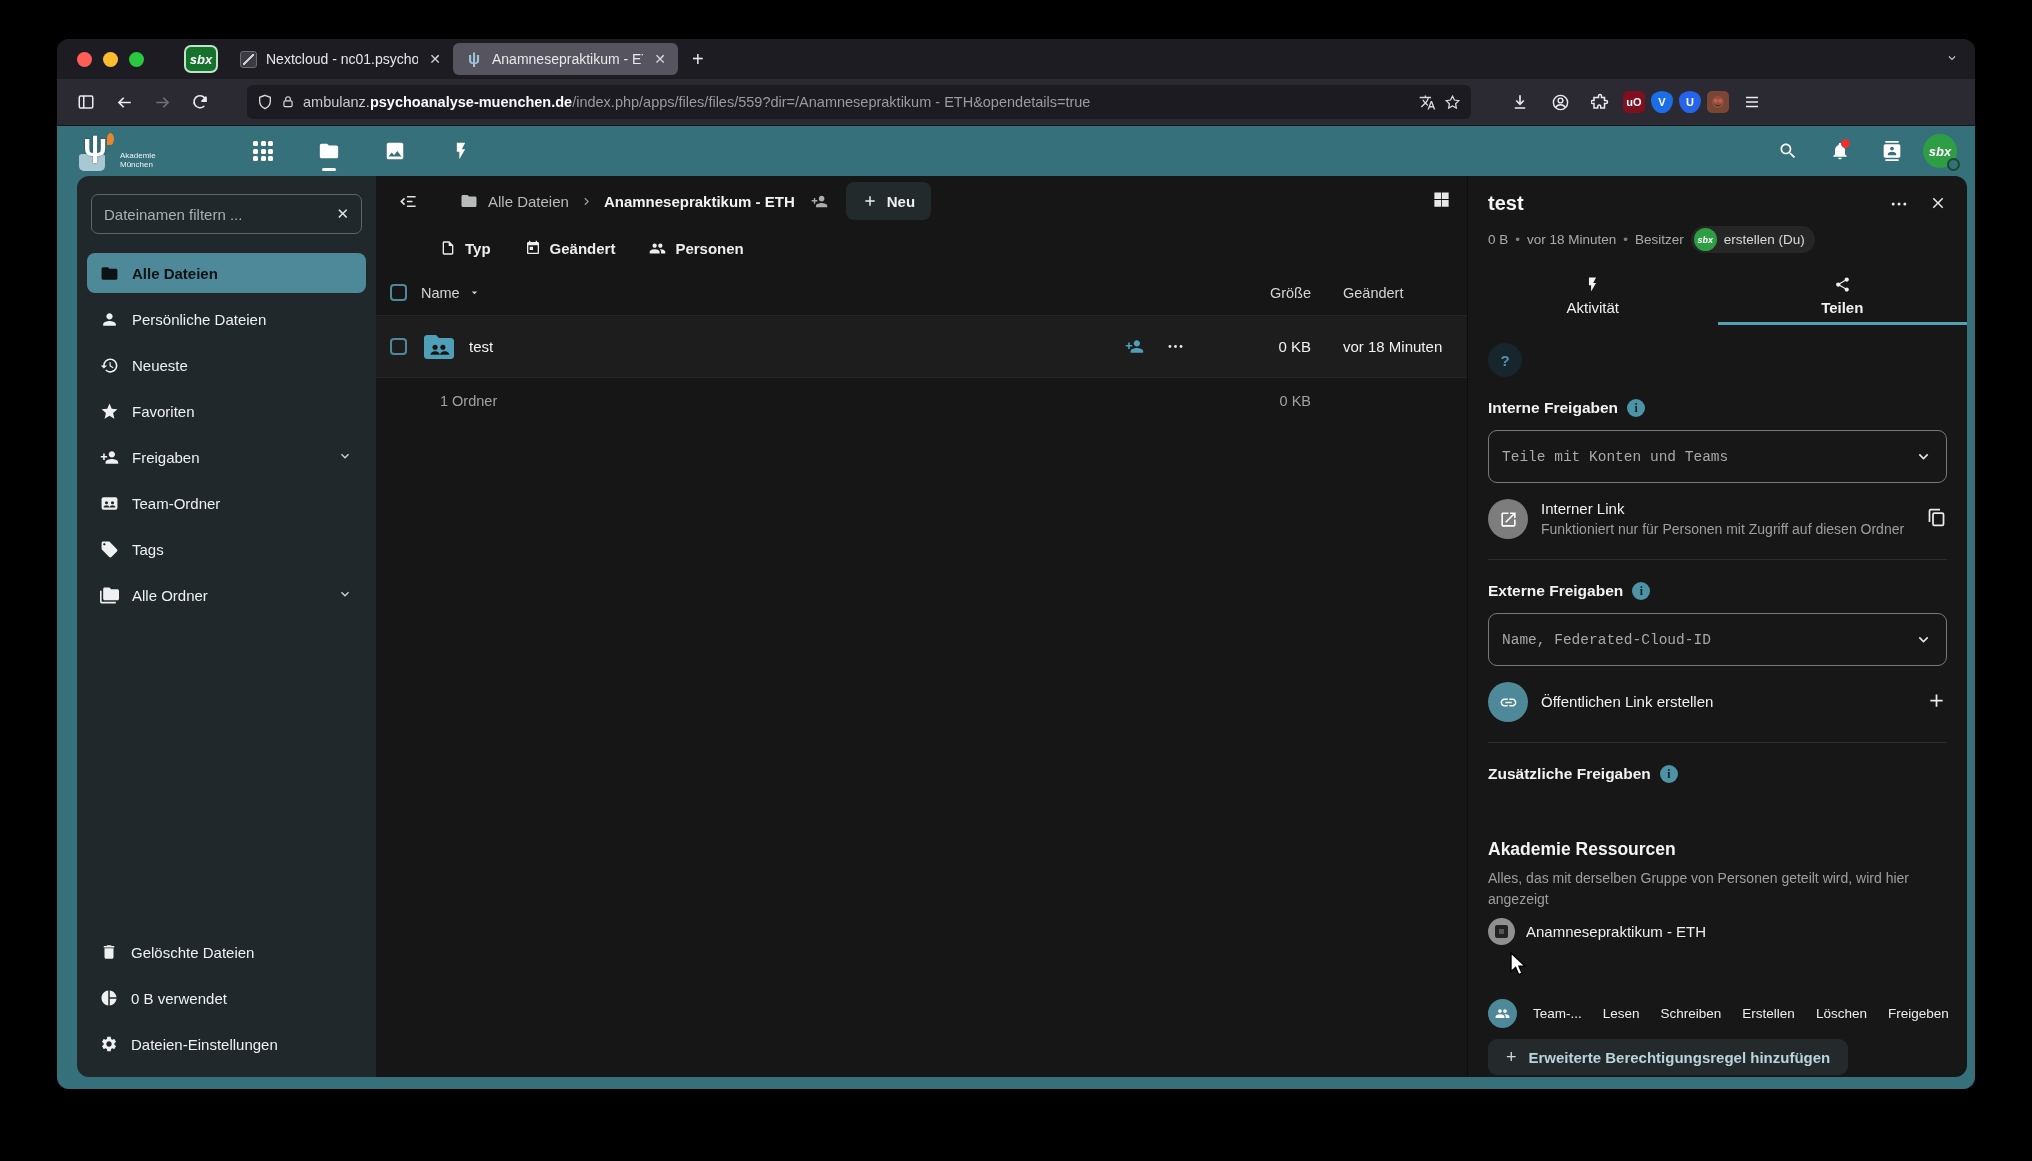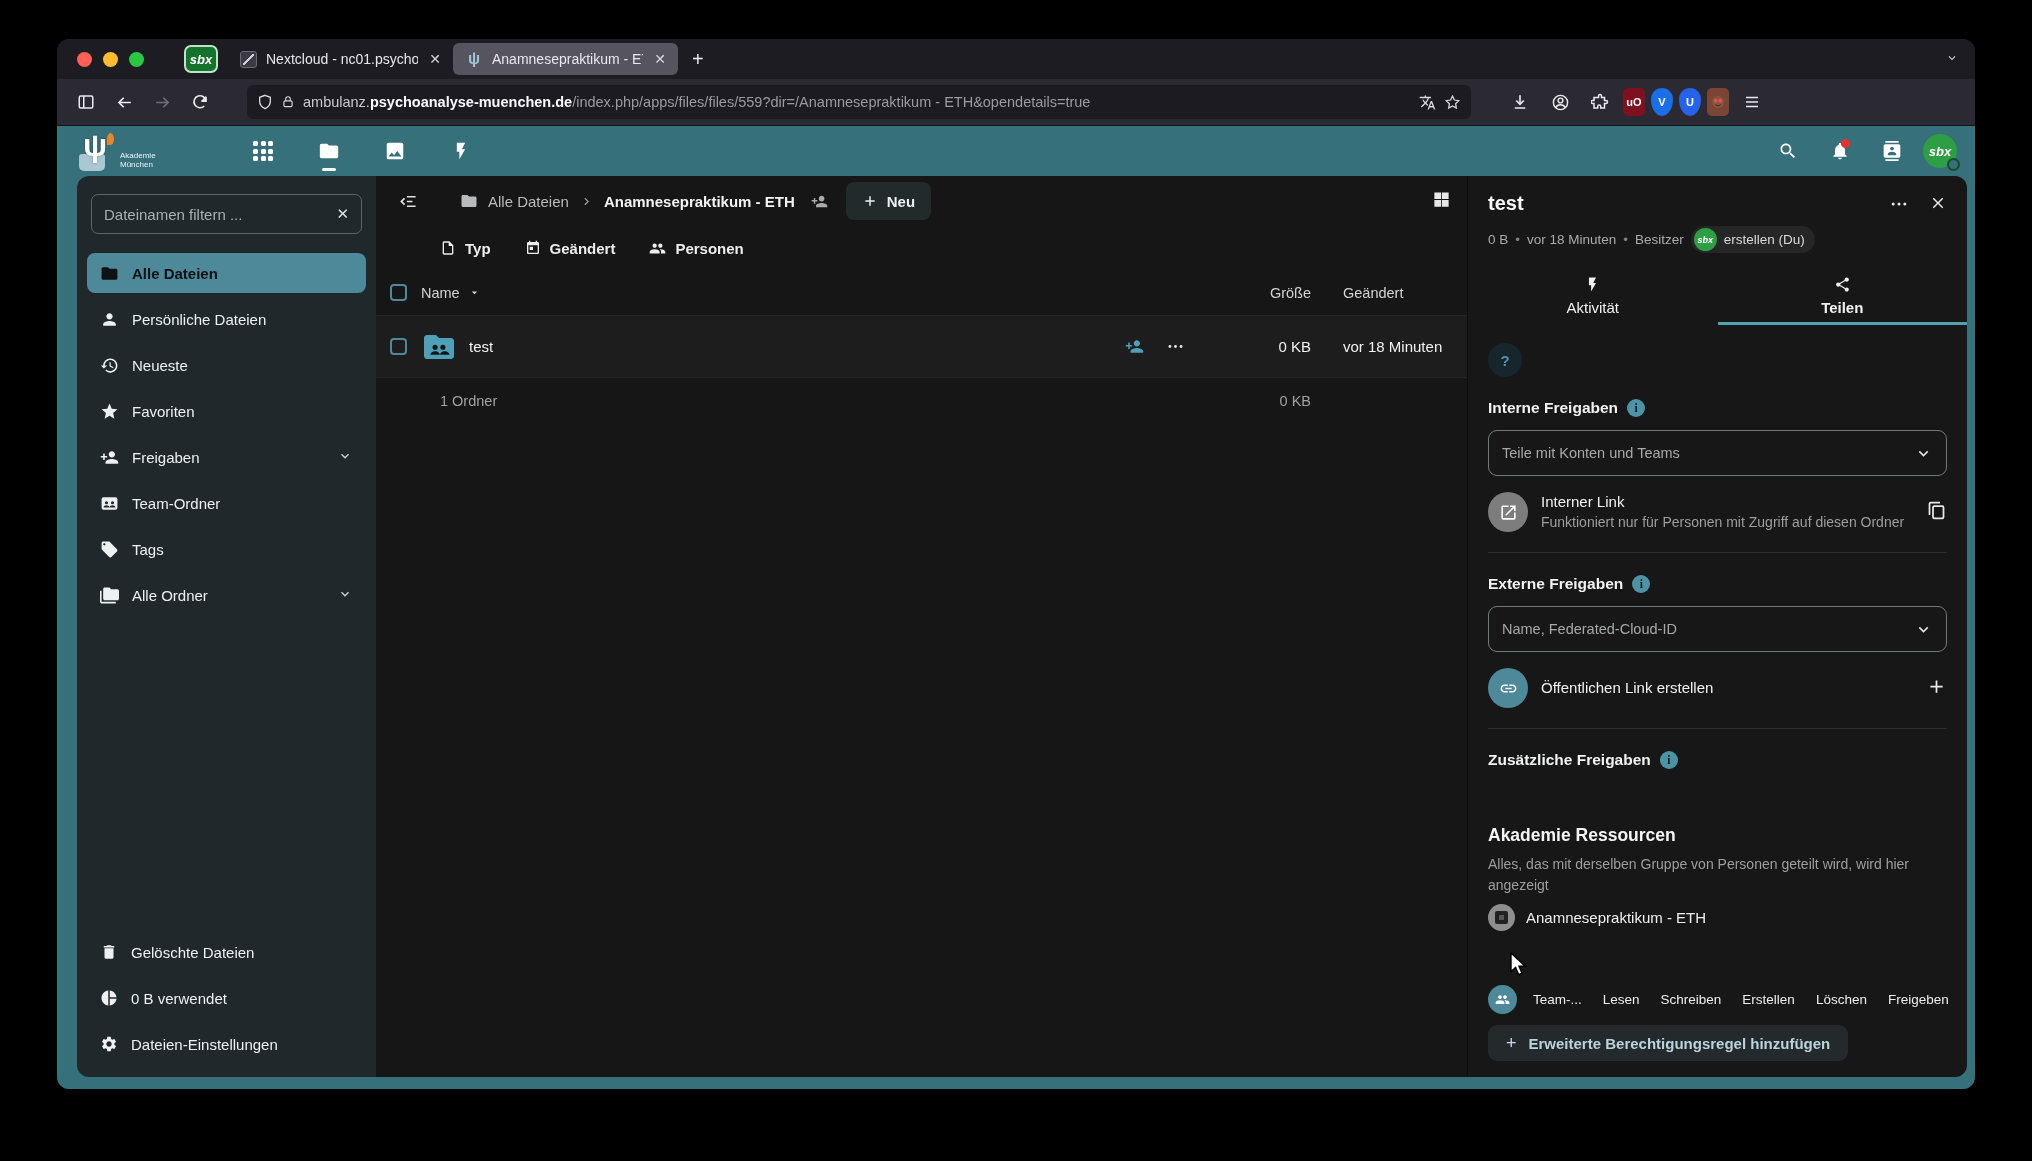--- a/index.html
+++ b/index.html
@@ -25,21 +25,21 @@
   
   .navbar { height:47px; background:#2b2a33; display:flex; align-items:center; padding:0 12px; gap:4px; border-bottom:1px solid #15141a; }
   .nav-ic { width:34px; height:32px; display:flex; align-items:center; justify-content:center; color:#eaeaef; border-radius:5px; flex:none; }
   .nav-ic.dim { color:#6f6e78; }
   .urlfield { flex:none; width:1224px; height:34px; margin:0 10px 0 26px; background:#1c1b22; border-radius:6px; display:flex; align-items:center; padding:0 10px; gap:8px; }
   .url-text { flex:1; font-size:14.5px; color:#989解8; white-space:nowrap; overflow:hidden; color:#9a9aa2;}
   .url-text .host { color:#c9c9cf; }
   .url-text .domain { color:#fbfbfe; font-weight:bold; }
   .url-text .path { color:#9a9aa2; }
   .toolbar-icons { display:flex; align-items:center; gap:6px; margin-left:18px; }
-  .ext { width:22px; height:28px; border-radius:5px; display:flex; align-items:center; justify-content:center; font-size:11px; font-weight:bold; color:#fff; flex:none;}
+  .ext { width:22px; height:22px; border-radius:5px; display:flex; align-items:center; justify-content:center; font-size:11px; font-weight:bold; color:#fff; flex:none;}
 
   
   .nc-header { height:50px; background:#35707b; display:flex; align-items:center; padding:0 14px; }
   .nc-logo { display:flex; align-items:flex-end; gap:2px; width:118px; position:relative; height:44px; margin-left:6px;}
   .psi-pot { position:absolute; left:2px; bottom:2px; width:26px; height:17px; background:#a9c8d4; border-radius:3px 3px 5px 5px; }
   .psi { position:absolute; left:6px; top:-2px; font-size:32px; color:#fff; font-weight:bold; text-shadow:0 0 2px rgba(0,0,0,.45); }
   .psi-dot { position:absolute; left:30px; top:4px; width:7px; height:12px; border-radius:50% 50% 50% 0; background:#e8862e; }
   .logo-text { position:absolute; left:43px; bottom:4px; font-size:8px; line-height:9px; color:#eef4f6; }
   .nc-apps { display:flex; align-items:center; gap:22px; margin-left:46px; }
   .nc-app { width:44px; height:50px; display:flex; align-items:center; justify-content:center; color:#fff; position:relative; }
@@ -95,21 +95,21 @@
   .d-meta { display:flex; align-items:center; gap:7px; margin-top:8px; font-size:13.5px; color:#a9abac; white-space:nowrap; }
   .dot { color:#7d7f80; }
   .owner-pill { display:flex; align-items:center; gap:7px; background:#262626; border-radius:15px; padding:2px 10px 2px 3px; color:#d9dadb; }
   .owner-av { width:23px; height:23px; border-radius:50%; background:#2d9e43; color:#fff; font-size:9px; font-weight:bold; font-style:italic; display:flex; align-items:center; justify-content:center; }
   .d-tabs { display:flex; margin:16px -20px 0; }
   .d-tab { flex:1; height:56px; display:flex; flex-direction:column; align-items:center; justify-content:center; gap:6px; color:#f0f1f1; font-size:15px; border-bottom:3px solid transparent; }
   .d-tab.active { font-weight:bold; border-bottom-color:#55a0b0; }
   .help-circle { width:34px; height:34px; border-radius:50%; background:#16262c; color:#4d98ab; font-size:15px; font-weight:bold; display:flex; align-items:center; justify-content:center; margin-top:18px; }
   .sec-head { display:flex; align-items:center; gap:9px; font-size:15.5px; font-weight:bold; color:#f1f2f2; margin-top:22px; }
   .info-i { width:18px; height:18px; border-radius:50%; background:#4b93a5; color:#0f1b1e; font-size:11.5px; font-weight:bold; font-family:"Liberation Serif",serif; display:flex; align-items:center; justify-content:center; }
-  .selectbox { height:46px; border:1.5px solid #72797b; border-radius:9px; display:flex; align-items:center; padding:0 13px; color:#a6a9aa; font-size:14.5px; margin-top:13px; }
+  .selectbox { height:53px; border:1.5px solid #72797b; border-radius:9px; display:flex; align-items:center; padding:0 13px; color:#a6a9aa; font-size:14.5px; margin-top:13px;font-family:Liberation Mono, monospace; }
   .selectbox .ph { flex:1; }
   .share-row { display:flex; align-items:center; gap:13px; margin-top:16px; }
   .share-av { width:40px; height:40px; border-radius:50%; display:flex; align-items:center; justify-content:center; flex:none; color:#fff; }
   .share-av.gray { background:#7d7d7d; }
   .share-av.teal { background:#4d8999; }
   .share-texts { flex:1; min-width:0; }
   .share-title { font-size:15px; color:#f0f1f1; }
   .share-desc { font-size:14px; color:#9c9e9f; line-height:18px; margin-top:2px; }
   .share-action { color:#e9eaea; flex:none; }
   .divider { height:1px; background:#2c2c2c; margin:20px 0 0; }

